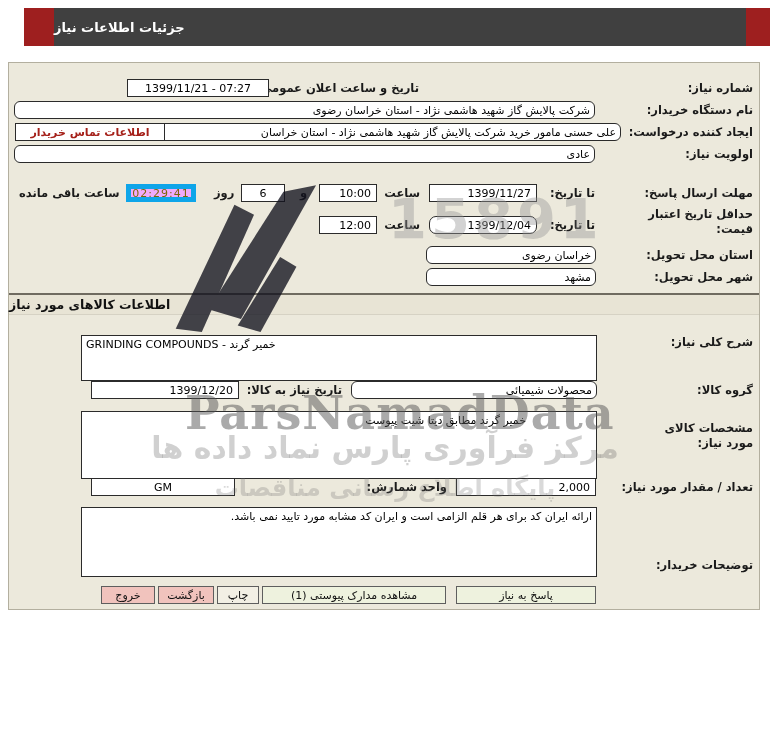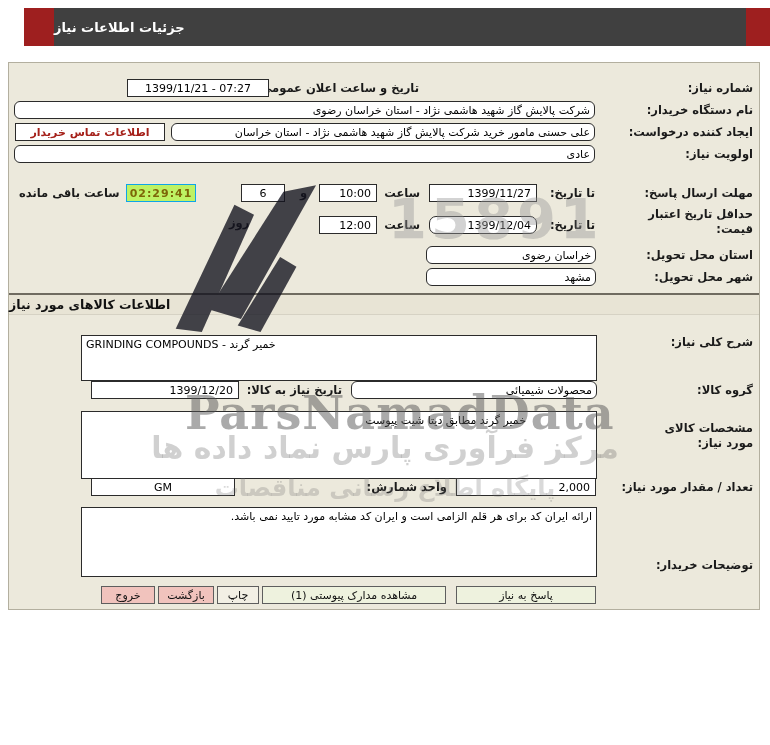--- a/index.html
+++ b/index.html
@@ -51,22 +51,22 @@
   .area .txt-rtl { direction: rtl; text-align: right; }
   .area .pad-r { padding-right: 66px; }
 
   .linkbox {
     position: absolute; height: 18px; background: #ffffff; border: 1px solid #2b2b2b;
     color: #a52019; font-size: 11px; font-weight: bold; display: flex; align-items: center;
     justify-content: center; direction: rtl; z-index: 2; cursor: pointer;
   }
 
   .countdown {
-    position: absolute; height: 18px; background: #bef264; border: 1px solid #0ea5e9;
-    color: #7d6608; font-weight: bold; font-size: 11px; display: flex;
+    position: absolute; height: 18px; background: #f0abfc; border: 5px solid #0ea5e9;
+    color: #7d6608; font-weight: normal; font-size: 11px; display: flex;
     align-items: center; justify-content: center; z-index: 2; letter-spacing: 1px;
   }
 
   .secbar {
     position: absolute; left: 0; top: 230px; width: 750px; height: 22px;
     background: #e8e4d5; border-top: 2px solid #6f6b60; border-bottom: 1px solid #d6d2c4;
     display: flex; align-items: center; justify-content: flex-end; padding-right: 6px;
     font-weight: bold; font-size: 12.5px; color: #111; direction: rtl; z-index: 2;
   }
 
@@ -113,34 +113,34 @@
   <div class="panel">
 
     <span class="lbl" style="right:6px; top:18px;">شماره نیاز:</span>
     <span class="lbl" style="right:340px; top:18px;">تاریخ و ساعت اعلان عمومی:</span>
     <div class="fld" style="left:118px; top:16px; width:142px;">1399/11/21 - 07:27</div>
 
     <span class="lbl" style="right:6px; top:40px;">نام دستگاه خریدار:</span>
     <div class="fld rtl" style="left:5px; top:38px; width:581px;">شرکت پالایش گاز شهید هاشمی نژاد - استان خراسان رضوی</div>
 
     <span class="lbl" style="right:6px; top:62px;">ایجاد کننده درخواست:</span>
-    <div class="fld rtl" style="left:162px; top:60px; width:424px;">علی حسنی مامور خرید شرکت پالایش گاز شهید هاشمی نژاد - استان خراسان</div>
+    <div class="fld rtl" style="left:144px; top:60px; width:468px;">علی حسنی مامور خرید شرکت پالایش گاز شهید هاشمی نژاد - استان خراسان</div>
     <div class="linkbox" style="left:6px; top:60px; width:150px;">اطلاعات تماس خریدار</div>
 
     <span class="lbl" style="right:6px; top:84px;">اولویت نیاز:</span>
     <div class="fld rtl" style="left:5px; top:82px; width:581px;">عادی</div>
 
     <span class="lbl" style="right:6px; top:123px;">مهلت ارسال پاسخ:</span>
     <span class="lbl" style="right:164px; top:123px;">تا تاریخ:</span>
     <div class="fld right" style="left:420px; top:121px; width:108px;">1399/11/27</div>
     <span class="lbl" style="right:339px; top:123px;">ساعت</span>
     <div class="fld right" style="left:310px; top:121px; width:58px;">10:00</div>
     <span class="lbl" style="left:291px; top:123px;">و</span>
     <div class="fld" style="left:232px; top:121px; width:44px;">6</div>
-    <span class="lbl" style="left:220px; top:123px;margin-top:30px;">روز</span>
+    <span class="lbl" style="left:205px; top:123px;">روز</span>
     <div class="countdown" style="left:117px; top:121px; width:70px;">02:29:41</div>
     <span class="lbl" style="left:10px; top:123px;">ساعت باقی مانده</span>
 
     <span class="lbl wrap" style="right:6px; top:144px; width:118px;">حداقل تاریخ اعتبار قیمت:</span>
     <span class="lbl" style="right:164px; top:155px;">تا تاریخ:</span>
     <div class="fld right" style="left:420px; top:153px; width:108px;border-radius:7px;">1399/12/04</div>
     <span class="lbl" style="right:339px; top:155px;">ساعت</span>
     <div class="fld right" style="left:310px; top:153px; width:58px;">12:00</div>
 
     <span class="lbl" style="right:6px; top:185px;">استان محل تحویل:</span>

